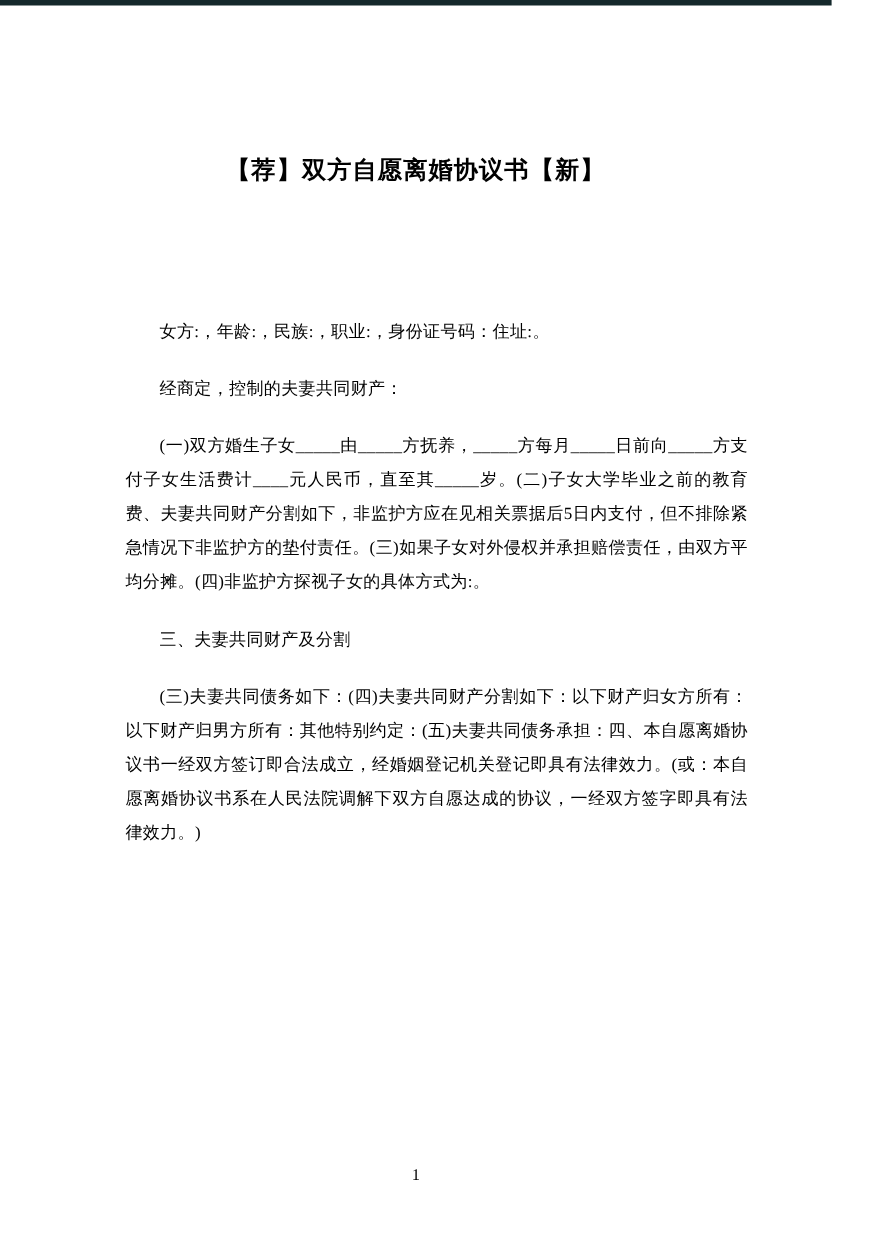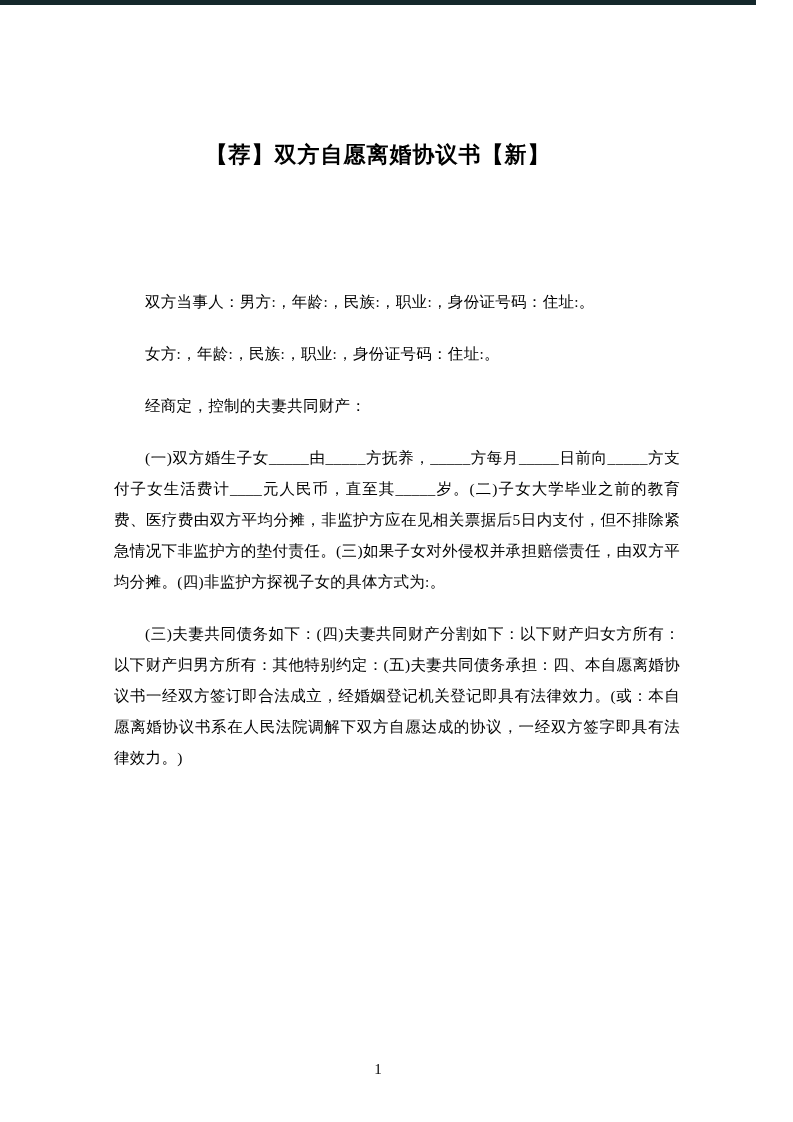--- a/index.html
+++ b/index.html
@@ -59,21 +59,21 @@
 </style>
 </head>
 <body>
 
 <div class="page">
   <div class="top-bar"></div>
 
   <h1 class="doc-title">【荐】双方自愿离婚协议书【新】</h1>
 
   <div class="content">
-    <p class="para">双方当事人：男方:，年龄:，民族:，职业:，身份证号码：住址:。</p>
     <p class="para">女方:，年龄:，民族:，职业:，身份证号码：住址:。</p>
     <p class="para">经商定，控制的夫妻共同财产：</p>
-    <p class="para">(一)双方婚生子女_____由_____方抚养，_____方每月_____日前向_____方支付子女生活费计____元人民币，直至其_____岁。(二)子女大学毕业之前的教育费、医疗费由双方平均分摊，非监护方应在见相关票据后5日内支付，但不排除紧急情况下非监护方的垫付责任。(三)如果子女对外侵权并承担赔偿责任，由双方平均分摊。(四)非监护方探视子女的具体方式为:。</p>
+    <p class="para">(一)双方婚生子女_____由_____方抚养，_____方每月_____日前向_____方支付子女生活费计____元人民币，直至其_____岁。(二)子女大学毕业之前的教育费、夫妻共同财产分割如下，非监护方应在见相关票据后5日内支付，但不排除紧急情况下非监护方的垫付责任。(三)如果子女对外侵权并承担赔偿责任，由双方平均分摊。(四)非监护方探视子女的具体方式为:。</p>
+    <p class="para">三、夫妻共同财产及分割</p>
     <p class="para">(三)夫妻共同债务如下：(四)夫妻共同财产分割如下：以下财产归女方所有：以下财产归男方所有：其他特别约定：(五)夫妻共同债务承担：四、本自愿离婚协议书一经双方签订即合法成立，经婚姻登记机关登记即具有法律效力。(或：本自愿离婚协议书系在人民法院调解下双方自愿达成的协议，一经双方签字即具有法律效力。)</p>
   </div>
 
   <div class="page-number">1</div>
 </div>
 
 </body></html>

